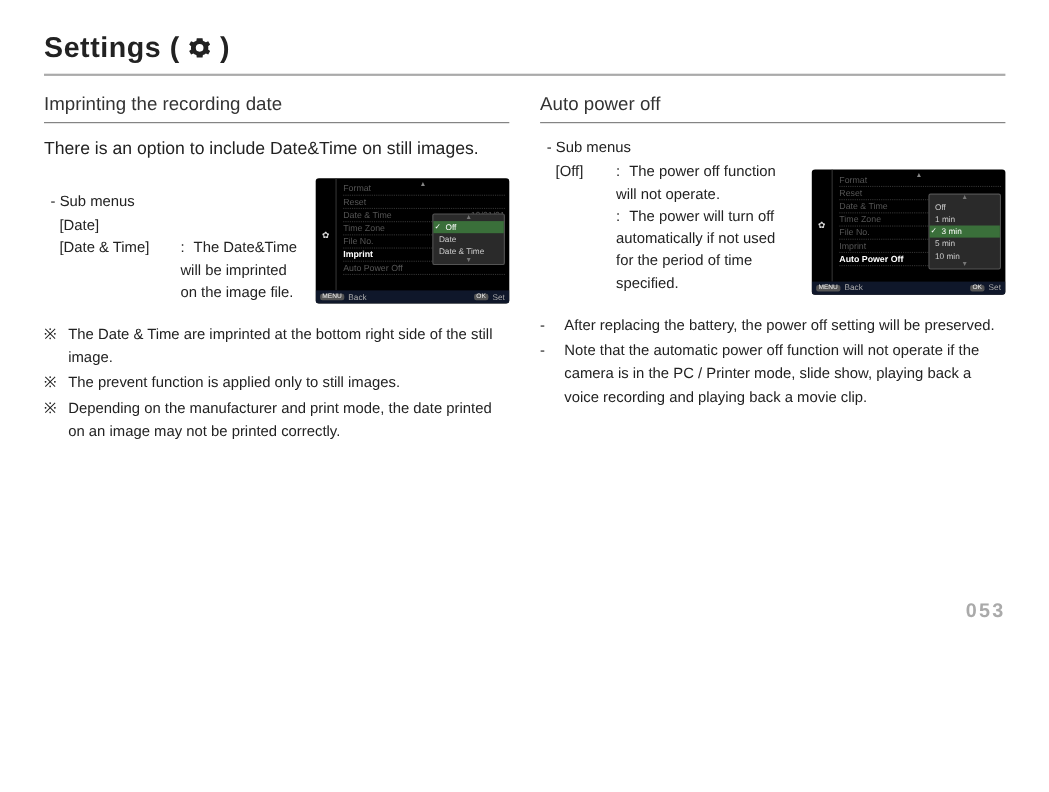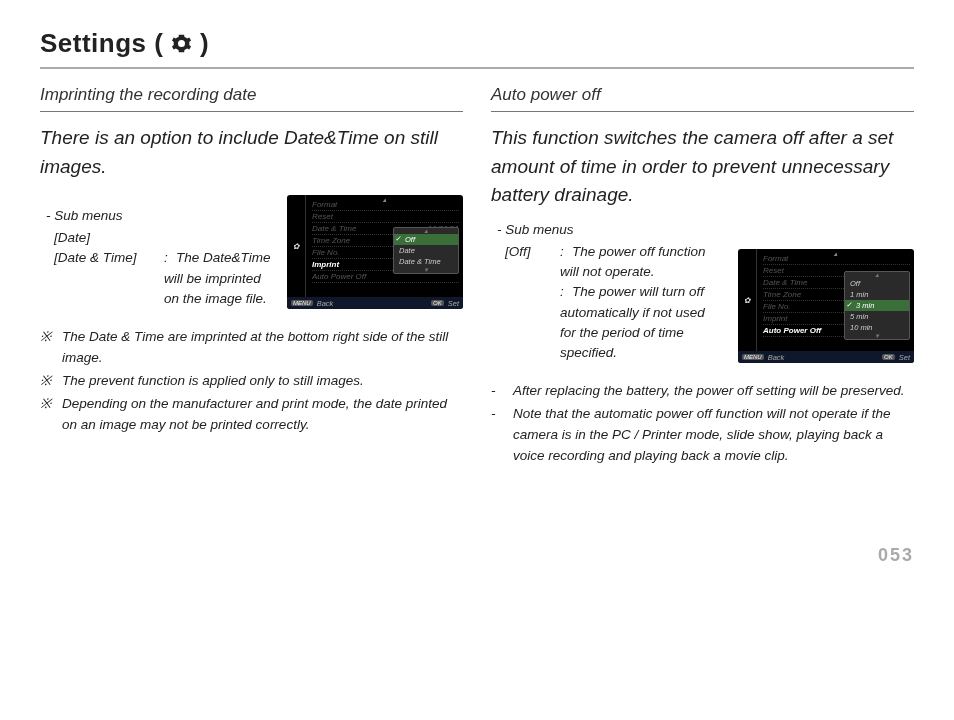--- a/index.html
+++ b/index.html
@@ -1,22 +1,22 @@
 <!DOCTYPE html>
 <html><head>
 <meta charset="utf-8">
 <style>
   html,body{margin:0;padding:0;background:#fff;font-family:Arial,Helvetica,sans-serif;color:#222;}
   .page{width:954px;height:584px;box-sizing:border-box;padding:28px 40px 20px 40px;position:relative;}
   .title{font-size:26px;font-weight:bold;letter-spacing:.5px;border-bottom:2px solid #aaa;padding-bottom:6px;margin-bottom:12px;}
   .title .gear{display:inline-block;vertical-align:-2px;}
   .columns{display:flex;gap:28px;}
-  .col{flex:1;min-width:0;font-style:italic;}
+  .col{flex:1;min-width:0;}
   .section-h{font-size:17px;font-weight:normal;border-bottom:1px solid #777;padding:4px 0 6px 0;margin-bottom:12px;color:#333;}
-  .intro{font-size:19px;line-height:1.5;margin:8px 0 10px 0;}
+  .intro{font-size:16px;line-height:1.5;margin:8px 0 10px 0;}
   .layout{display:flex;gap:14px;align-items:flex-end;}
   .defs{font-size:13.5px;line-height:1.5;}
   .defs .sub{margin:0 0 2px 6px;}
   .def-row{display:flex;margin-left:14px;}
   .def-label{width:110px;flex-shrink:0;}
   .def-label.narrow{width:55px;}
   .def-value{flex:1;}
   .colon{display:inline-block;width:12px;}
   .notes{font-size:13.5px;line-height:1.55;margin-top:18px;}
   .n-row{display:flex;margin:2px 0;}
@@ -115,21 +115,20 @@
           </div>
           <div class="n-row">
             <div class="n-mark">※</div>
             <div>Depending on the manufacturer and print mode, the date printed on an image may not be printed correctly.</div>
           </div>
         </div>
     </div>
 
     <div class="col">
       <div class="section-h">Auto power off</div>
-      <div class="intro">This function switches the camera off after a set amount of time in order to prevent unnecessary battery drainage.</div>
 
       <div class="layout">
         <div class="defs">
           <div class="sub">- Sub menus</div>
           <div class="def-row">
             <div class="def-label narrow">[Off]</div>
             <div class="def-value"><span class="colon">:</span><span>The power off function will not operate.</span></div>
           </div>
           <div class="def-row">
             <div class="def-label narrow"></div>

